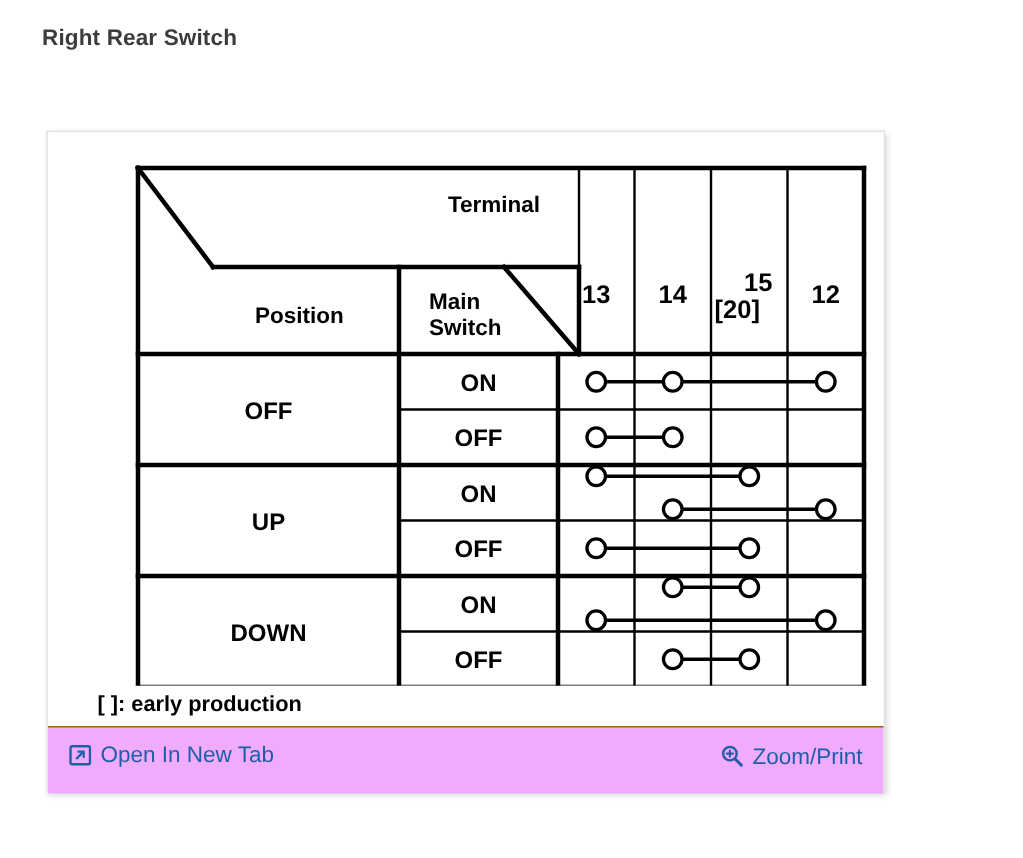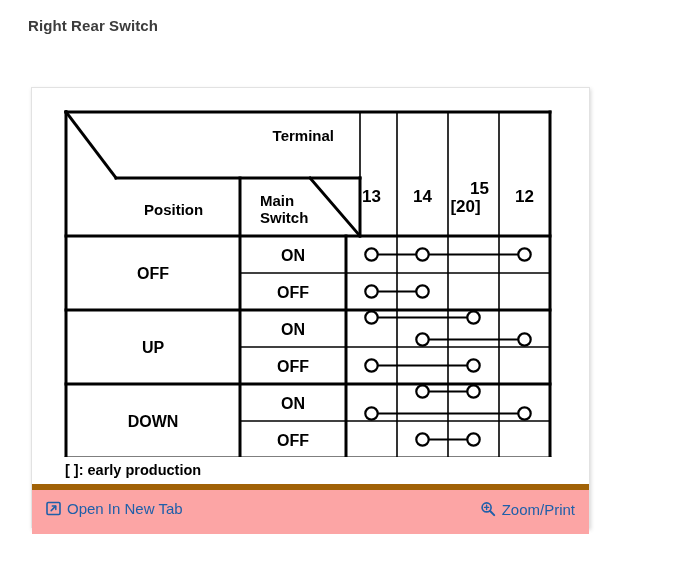--- a/index.html
+++ b/index.html
@@ -45,21 +45,21 @@
   #card-body {
     position: absolute;
     left: 0; top: 0; right: 0;
     height: 396px;
     background: #ffffff;
   }
 
   
   #schematic {
     position: absolute;
-    left: 32px;
+    left: 58px;
     top: 22px;
     width: 488px;
     height: 419px;
   }
   #schematic svg { display: block; }
 
   .tbl-text {
     font-family: "Liberation Sans", sans-serif;
     font-weight: bold;
     fill: #000000;
@@ -80,22 +80,22 @@
     color: #000000;
     white-space: nowrap;
   }
 
   
   #card-footer {
     position: absolute;
     left: 0; right: 0;
     top: 396px;
     height: 44px;
-    background: #fca5a5;
-    border-top: 6px solid #a16207;
+    background: #f0abfc;
+    border-top: 1px solid #a16207;
   }
   .footer-link {
     position: absolute;
     top: 11px;
     display: flex;
     align-items: center;
     gap: 6px;
     color: #1f5fa9;
     font-size: 15px;
     text-decoration: none;

